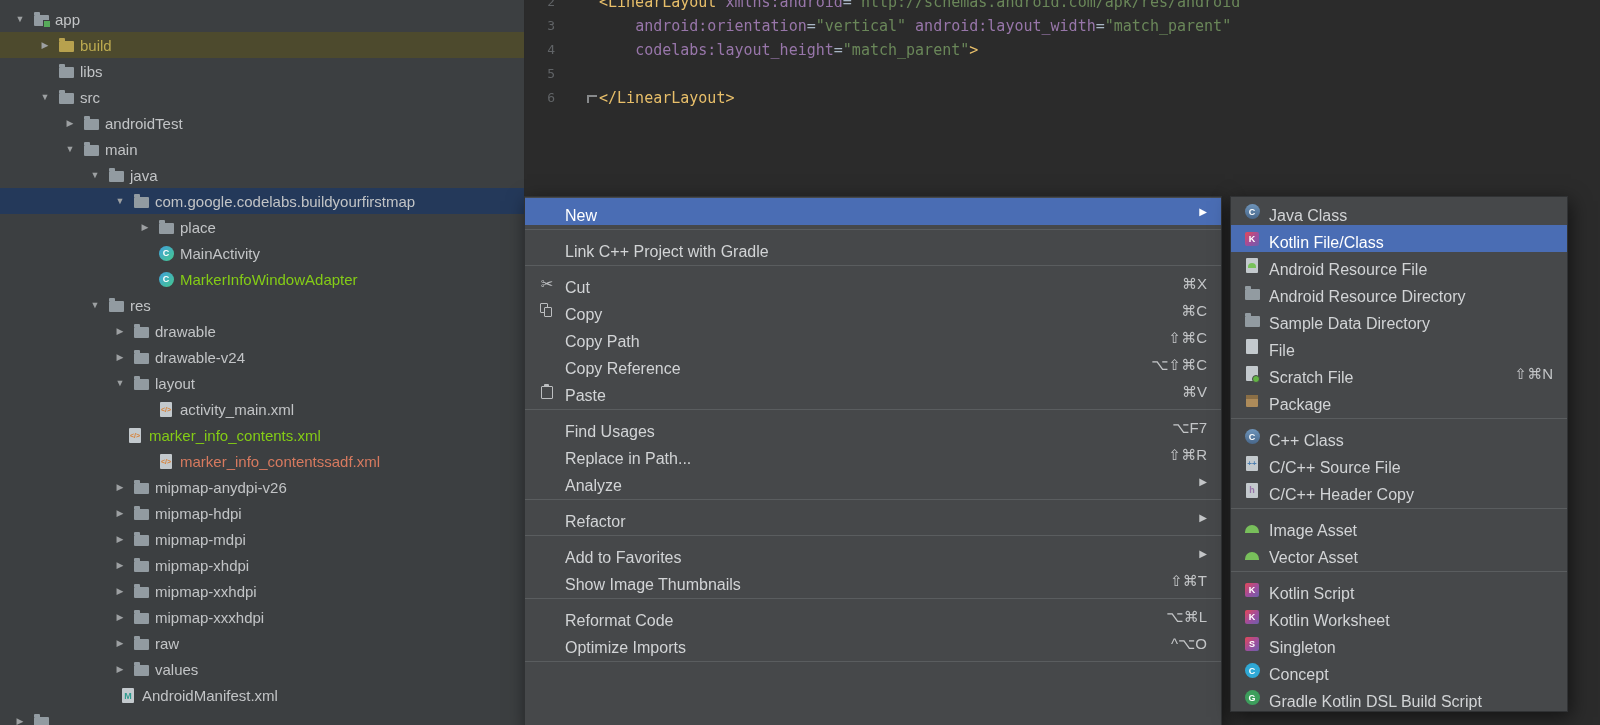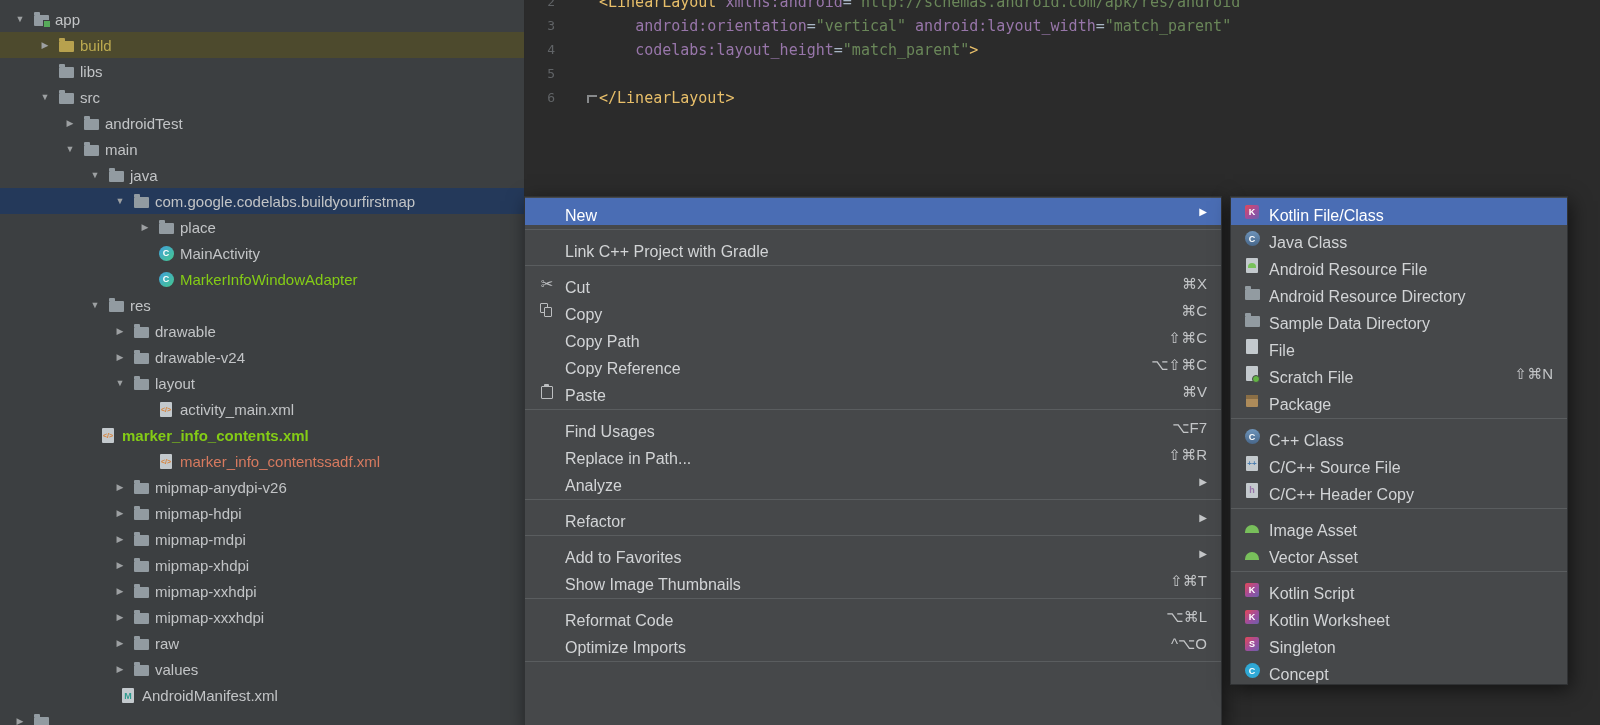--- a/index.html
+++ b/index.html
@@ -235,21 +235,21 @@
           </span>
           <span class="tree-label">layout</span>
         </div>
         <div class="tree-row" style="padding-left: 133px;">
           <span class="tree-arrow"></span>
           <span class="ticon">
             <span class="shp shp-xml-file"></span>
           </span>
           <span class="tree-label">activity_main.xml</span>
         </div>
-        <div class="tree-row" style="padding-left: 75px; font-weight: bold;">
+        <div class="tree-row" style="padding-left: 102px;">
           <span class="tree-arrow"></span>
           <span class="ticon">
             <span class="shp shp-xml-file"></span>
           </span>
           <span class="tree-label tl-modified">marker_info_contents.xml</span>
         </div>
         <div class="tree-row" style="padding-left: 133px;">
           <span class="tree-arrow"></span>
           <span class="ticon">
             <span class="shp shp-xml-file"></span>
@@ -411,31 +411,31 @@
         <span class="mi-shortcut">⌥⌘L</span>
       </div>
       <div class="menu-item">
         <span class="mi-icon"></span>
         <span class="mi-label">Optimize Imports</span>
         <span class="mi-shortcut">^⌥O</span>
       </div>
       <div class="menu-sep"></div>
     </div>
   <div id="new-submenu" class="menu">
+      <div class="menu-item">
+        <span class="mi-icon">
+          <span class="shp shp-java-class" data-letter="C"></span>
+        </span>
+        <span class="mi-label">Java Class</span>
+      </div>
       <div class="menu-item selected">
         <span class="mi-icon">
           <span class="shp shp-kotlin" data-letter="K"></span>
         </span>
         <span class="mi-label">Kotlin File/Class</span>
-      </div>
-      <div class="menu-item">
-        <span class="mi-icon">
-          <span class="shp shp-java-class" data-letter="C"></span>
-        </span>
-        <span class="mi-label">Java Class</span>
       </div>
       <div class="menu-item">
         <span class="mi-icon">
           <span class="shp shp-android-file"></span>
         </span>
         <span class="mi-label">Android Resource File</span>
       </div>
       <div class="menu-item">
         <span class="mi-icon">
           <span class="shp shp-folder"></span>
@@ -517,14 +517,20 @@
           <span class="shp shp-singleton" data-letter="S"></span>
         </span>
         <span class="mi-label">Singleton</span>
       </div>
       <div class="menu-item">
         <span class="mi-icon">
           <span class="shp shp-concept" data-letter="C"></span>
         </span>
         <span class="mi-label">Concept</span>
       </div>
+      <div class="menu-item">
+        <span class="mi-icon">
+          <span class="shp shp-gradle" data-letter="G"></span>
+        </span>
+        <span class="mi-label">Gradle Kotlin DSL Build Script</span>
+      </div>
     </div>
 </div>
 
 </body></html>

